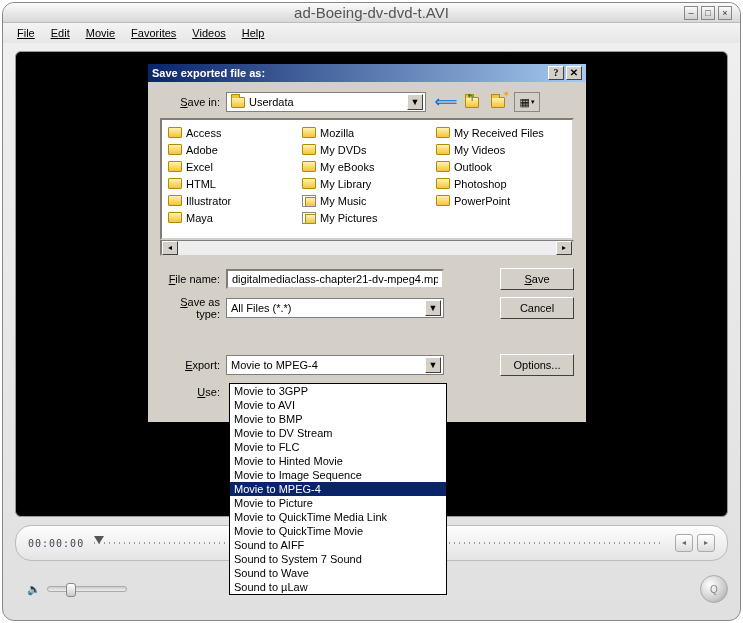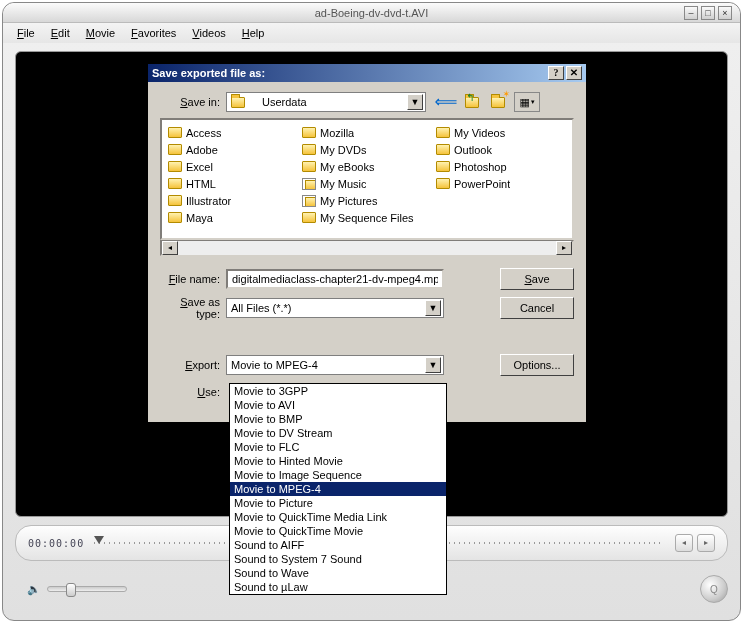--- a/index.html
+++ b/index.html
@@ -1,25 +1,25 @@
 <!DOCTYPE html>
 <html><head>
 <meta charset="utf-8">
 <style>
 * { box-sizing: border-box; margin: 0; padding: 0; font-family: "Tahoma", "Arial", sans-serif; font-size: 11px; }
 body { background: #fff; width: 743px; height: 623px; position: relative; overflow: hidden; }
 
 .app-window { position: absolute; left: 2px; top: 2px; width: 739px; height: 619px; background: linear-gradient(#f0f0f0,#e0e0e0); border: 1px solid #888; border-radius: 12px; box-shadow: inset 0 1px 0 #fff; }
 .app-chrome-top { position: relative; height: 20px; border-bottom: 1px solid #bbb; background: linear-gradient(#fbfbfb,#d8d8d8); border-radius: 12px 12px 0 0; display:flex; align-items:center; }
-.app-title { position:absolute; left:0; right:0; text-align:center; color:#555; font-size:11px; }
+.app-title { position:absolute; left:0; right:0; text-align:center; color:#555; font-size:15px; }
 .win-controls { position:absolute; right:8px; top:3px; display:flex; gap:3px; }
 .win-btn { width:14px; height:14px; border:1px solid #888; background:linear-gradient(#fafafa,#d0d0d0); font-size:9px; line-height:12px; text-align:center; color:#333; cursor:pointer; }
 
 .menu-bar { height:20px; display:flex; align-items:center; padding:0 6px; gap:0; background:linear-gradient(#f4f4f4,#e6e6e6); }
-.menu-item { padding:3px 8px; color:#000; cursor:pointer; }
+.menu-item { padding:3px 8px; color:#000; cursor:pointer;text-decoration:underline; }
 .menu-item:first-letter { text-decoration: underline; }
 
 .player-viewport { margin:8px 12px 0 12px; height:466px; background:#000; border-radius:6px; border:1px solid #999; position:relative; }
 
 .timeline-area { margin:8px 12px 0 12px; height:36px; background:linear-gradient(#fefefe,#e4e4e4); border:1px solid #bbb; border-radius:16px; position:relative; display:flex; align-items:center; padding:0 12px; }
 .time-readout { font-size:10px; color:#445; font-family:monospace; letter-spacing:1px; }
 .track { flex:1; height:2px; background:repeating-linear-gradient(90deg,#999 0 1px,transparent 1px 5px); margin:0 10px; position:relative; }
 .playhead { position:absolute; left:0; top:-6px; width:0;height:0; border-left:5px solid transparent; border-right:5px solid transparent; border-top:8px solid #555; }
 .tick-btn { width:18px;height:18px; border:1px solid #aaa; border-radius:3px; background:linear-gradient(#fff,#ddd); margin-left:4px; cursor:pointer; font-size:8px; line-height:16px; text-align:center; color:#666;}
 
@@ -36,21 +36,21 @@
 .dlg-title-btns { display:flex; gap:2px; }
 .dlg-close,.dlg-help { width:16px;height:14px; background:#d4d0c8; border:1px solid #fff; border-right-color:#404040;border-bottom-color:#404040; font-size:10px; font-weight:bold; text-align:center; line-height:12px; color:#000; cursor:pointer; font-family:"Marlett","Tahoma"; }
 .dlg-body { padding:10px 12px 14px 12px; }
 
 .row { display:flex; align-items:center; margin-bottom:6px; }
 .row-label { width:66px; text-align:right; padding-right:6px; }
 .row-label:first-letter { text-decoration:underline; }
 
 .dropdown { flex:0 0 auto; height:20px; background:#fff; border:1px solid #7f7f7f; display:flex; align-items:center; padding:0 2px 0 4px; position:relative; }
 .dropdown .dd-arrow { width:16px; height:16px; background:#d4d0c8; border:1px solid #fff; border-right-color:#404040; border-bottom-color:#404040; text-align:center; line-height:14px; cursor:pointer; margin-left:auto; font-size:9px;}
-.savein-dd { width:200px;gap:13px; }
+.savein-dd { width:200px; }
 .ftype-dd { width:218px;align-items:center; }
 .export-dd { width:218px; }
 
 .folder-icon { display:inline-block; width:14px; height:11px; background:linear-gradient(#fff2b0,#f5c33b); border:1px solid #b38b00; border-radius:1px; position:relative; margin-right:4px; }
 .folder-icon::before { content:""; position:absolute; left:-1px; top:-4px; width:7px; height:3px; background:#f5c33b; border:1px solid #b38b00; border-bottom:none; border-radius:1px 1px 0 0;}
 .doc-folder-icon { display:inline-block; width:14px; height:12px; background:#fff; border:1px solid #888; margin-right:4px; position:relative;}
 .doc-folder-icon::after{content:"";position:absolute;right:-1px;bottom:-1px;width:9px;height:8px;background:linear-gradient(#fff2b0,#f5c33b);border:1px solid #b38b00;}
 
 .toolbar-icons { display:flex; gap:6px; margin-left:10px; }
 .tb-btn { width:20px; height:20px; display:flex; align-items:center; justify-content:center; cursor:pointer; }
@@ -191,30 +191,34 @@
           </div>
           <div class="fl-item">
             <span class="folder-icon"></span>
             <span>My DVDs</span>
           </div>
           <div class="fl-item">
             <span class="folder-icon"></span>
             <span>My eBooks</span>
           </div>
           <div class="fl-item">
+            <span class="folder-icon"></span>
+            <span>My Library</span>
+          </div>
+          <div class="fl-item">
             <span class="doc-folder-icon"></span>
             <span>My Music</span>
           </div>
           <div class="fl-item">
             <span class="doc-folder-icon"></span>
             <span>My Pictures</span>
           </div>
           <div class="fl-item">
             <span class="folder-icon"></span>
-            <span>My Sequence Files</span>
+            <span>My Received Files</span>
           </div>
           <div class="fl-item">
             <span class="folder-icon"></span>
             <span>My Videos</span>
           </div>
           <div class="fl-item">
             <span class="folder-icon"></span>
             <span>Outlook</span>
           </div>
           <div class="fl-item">

